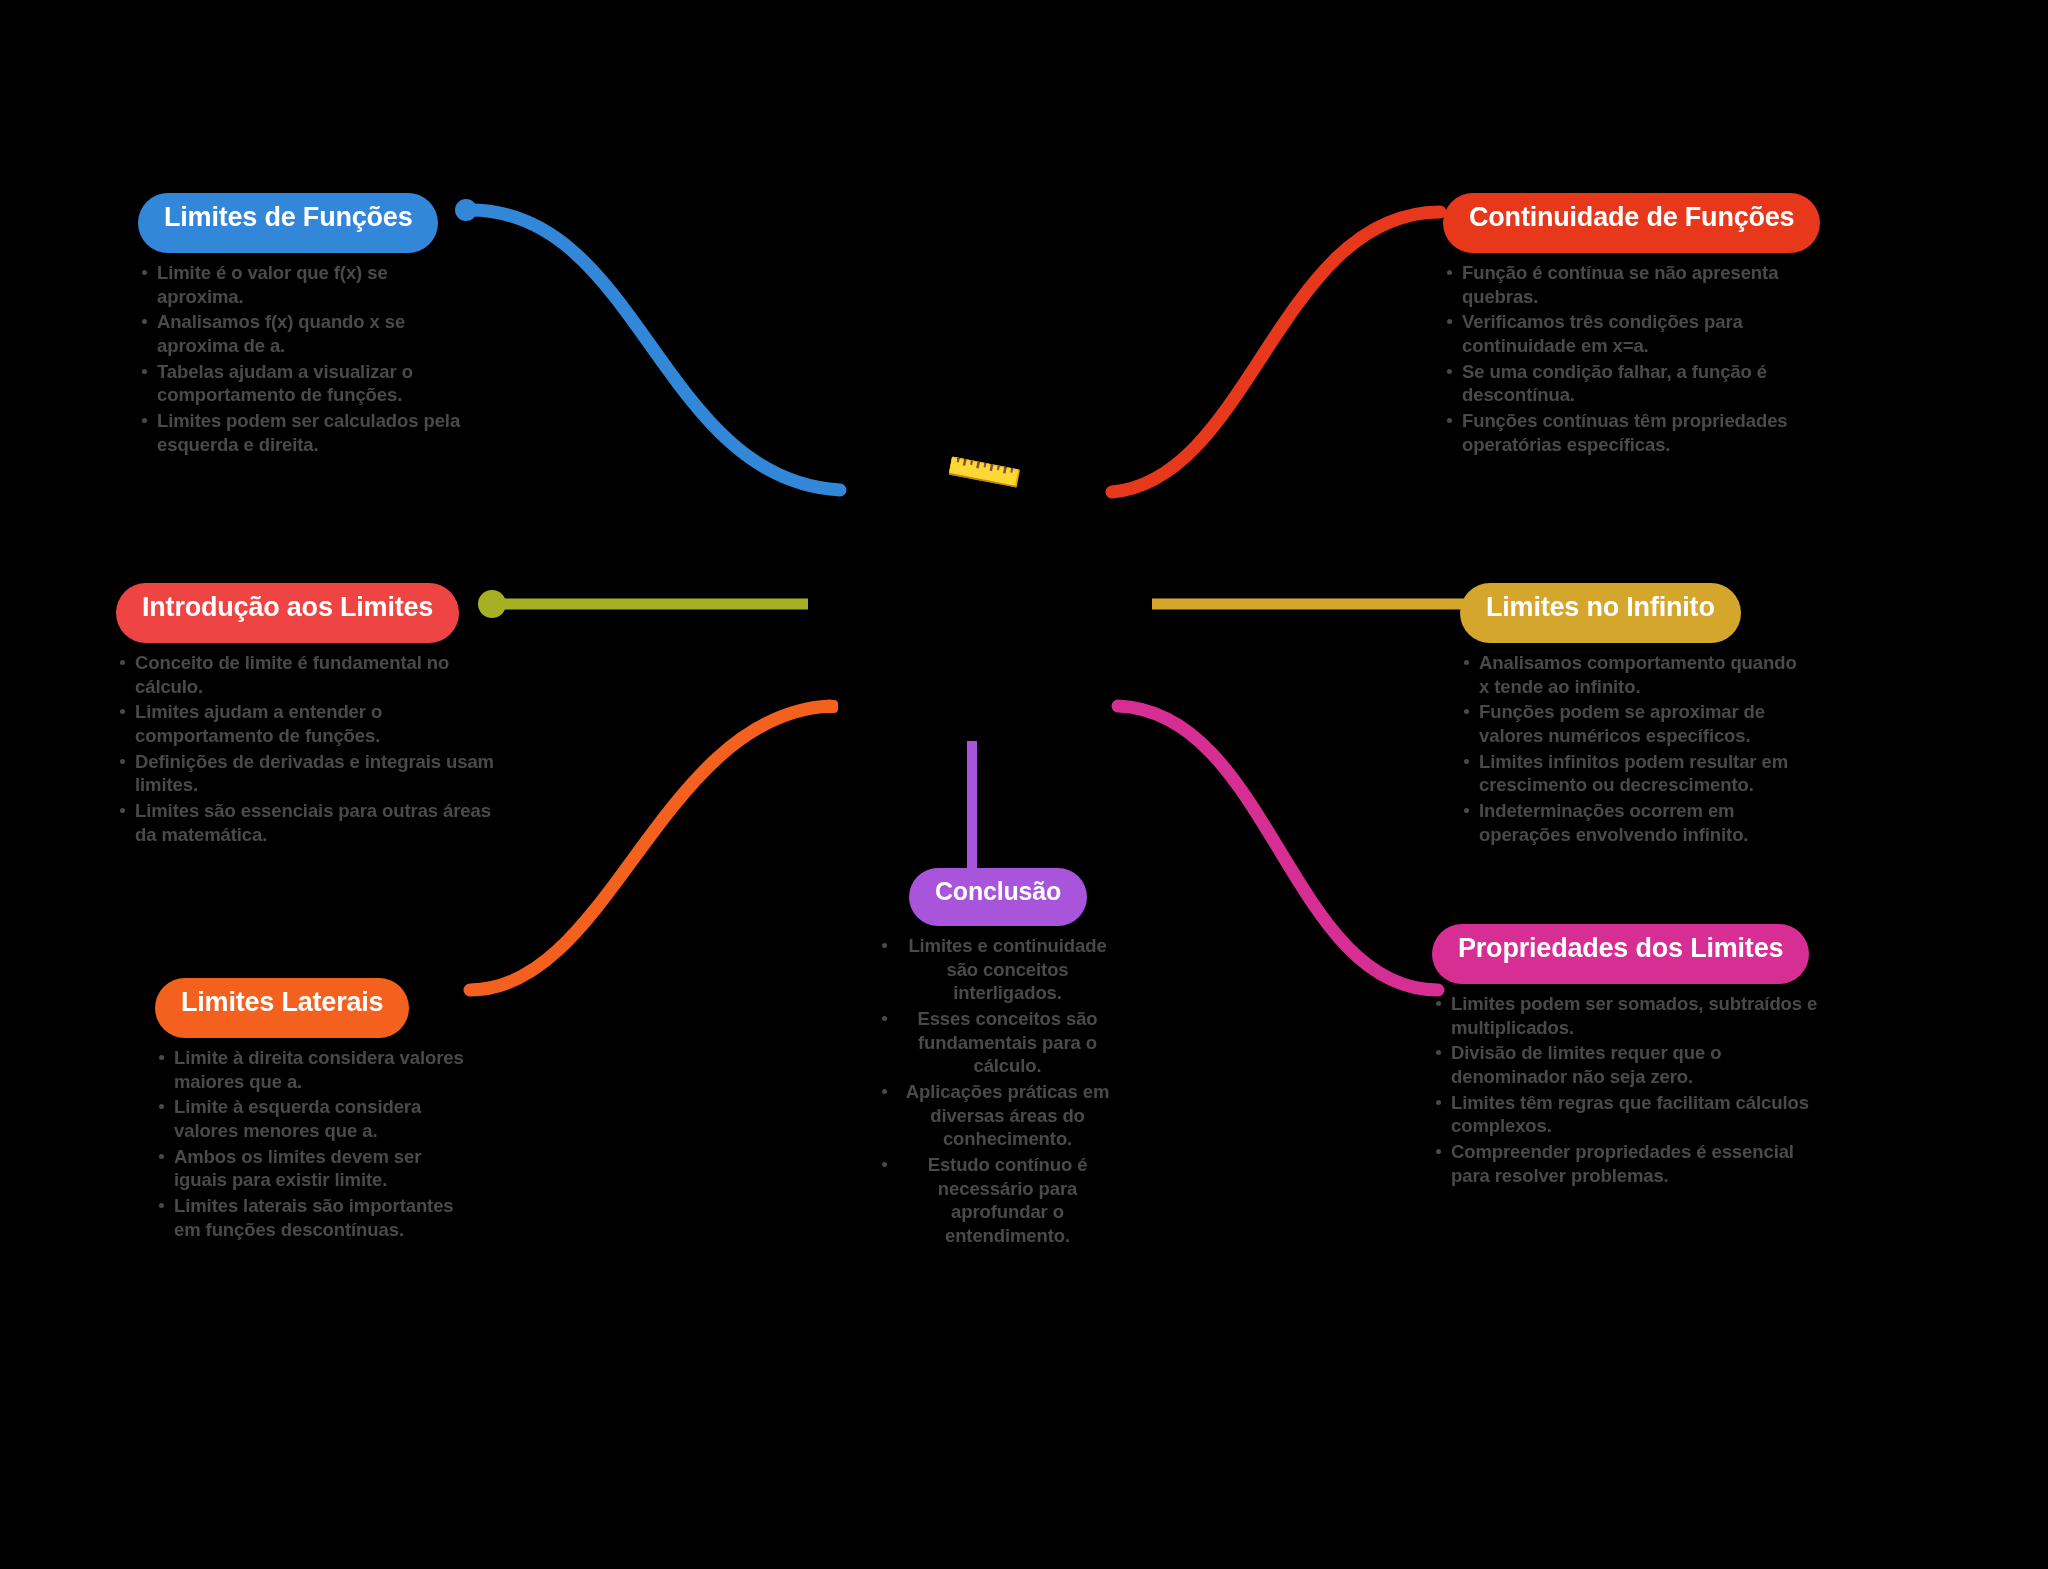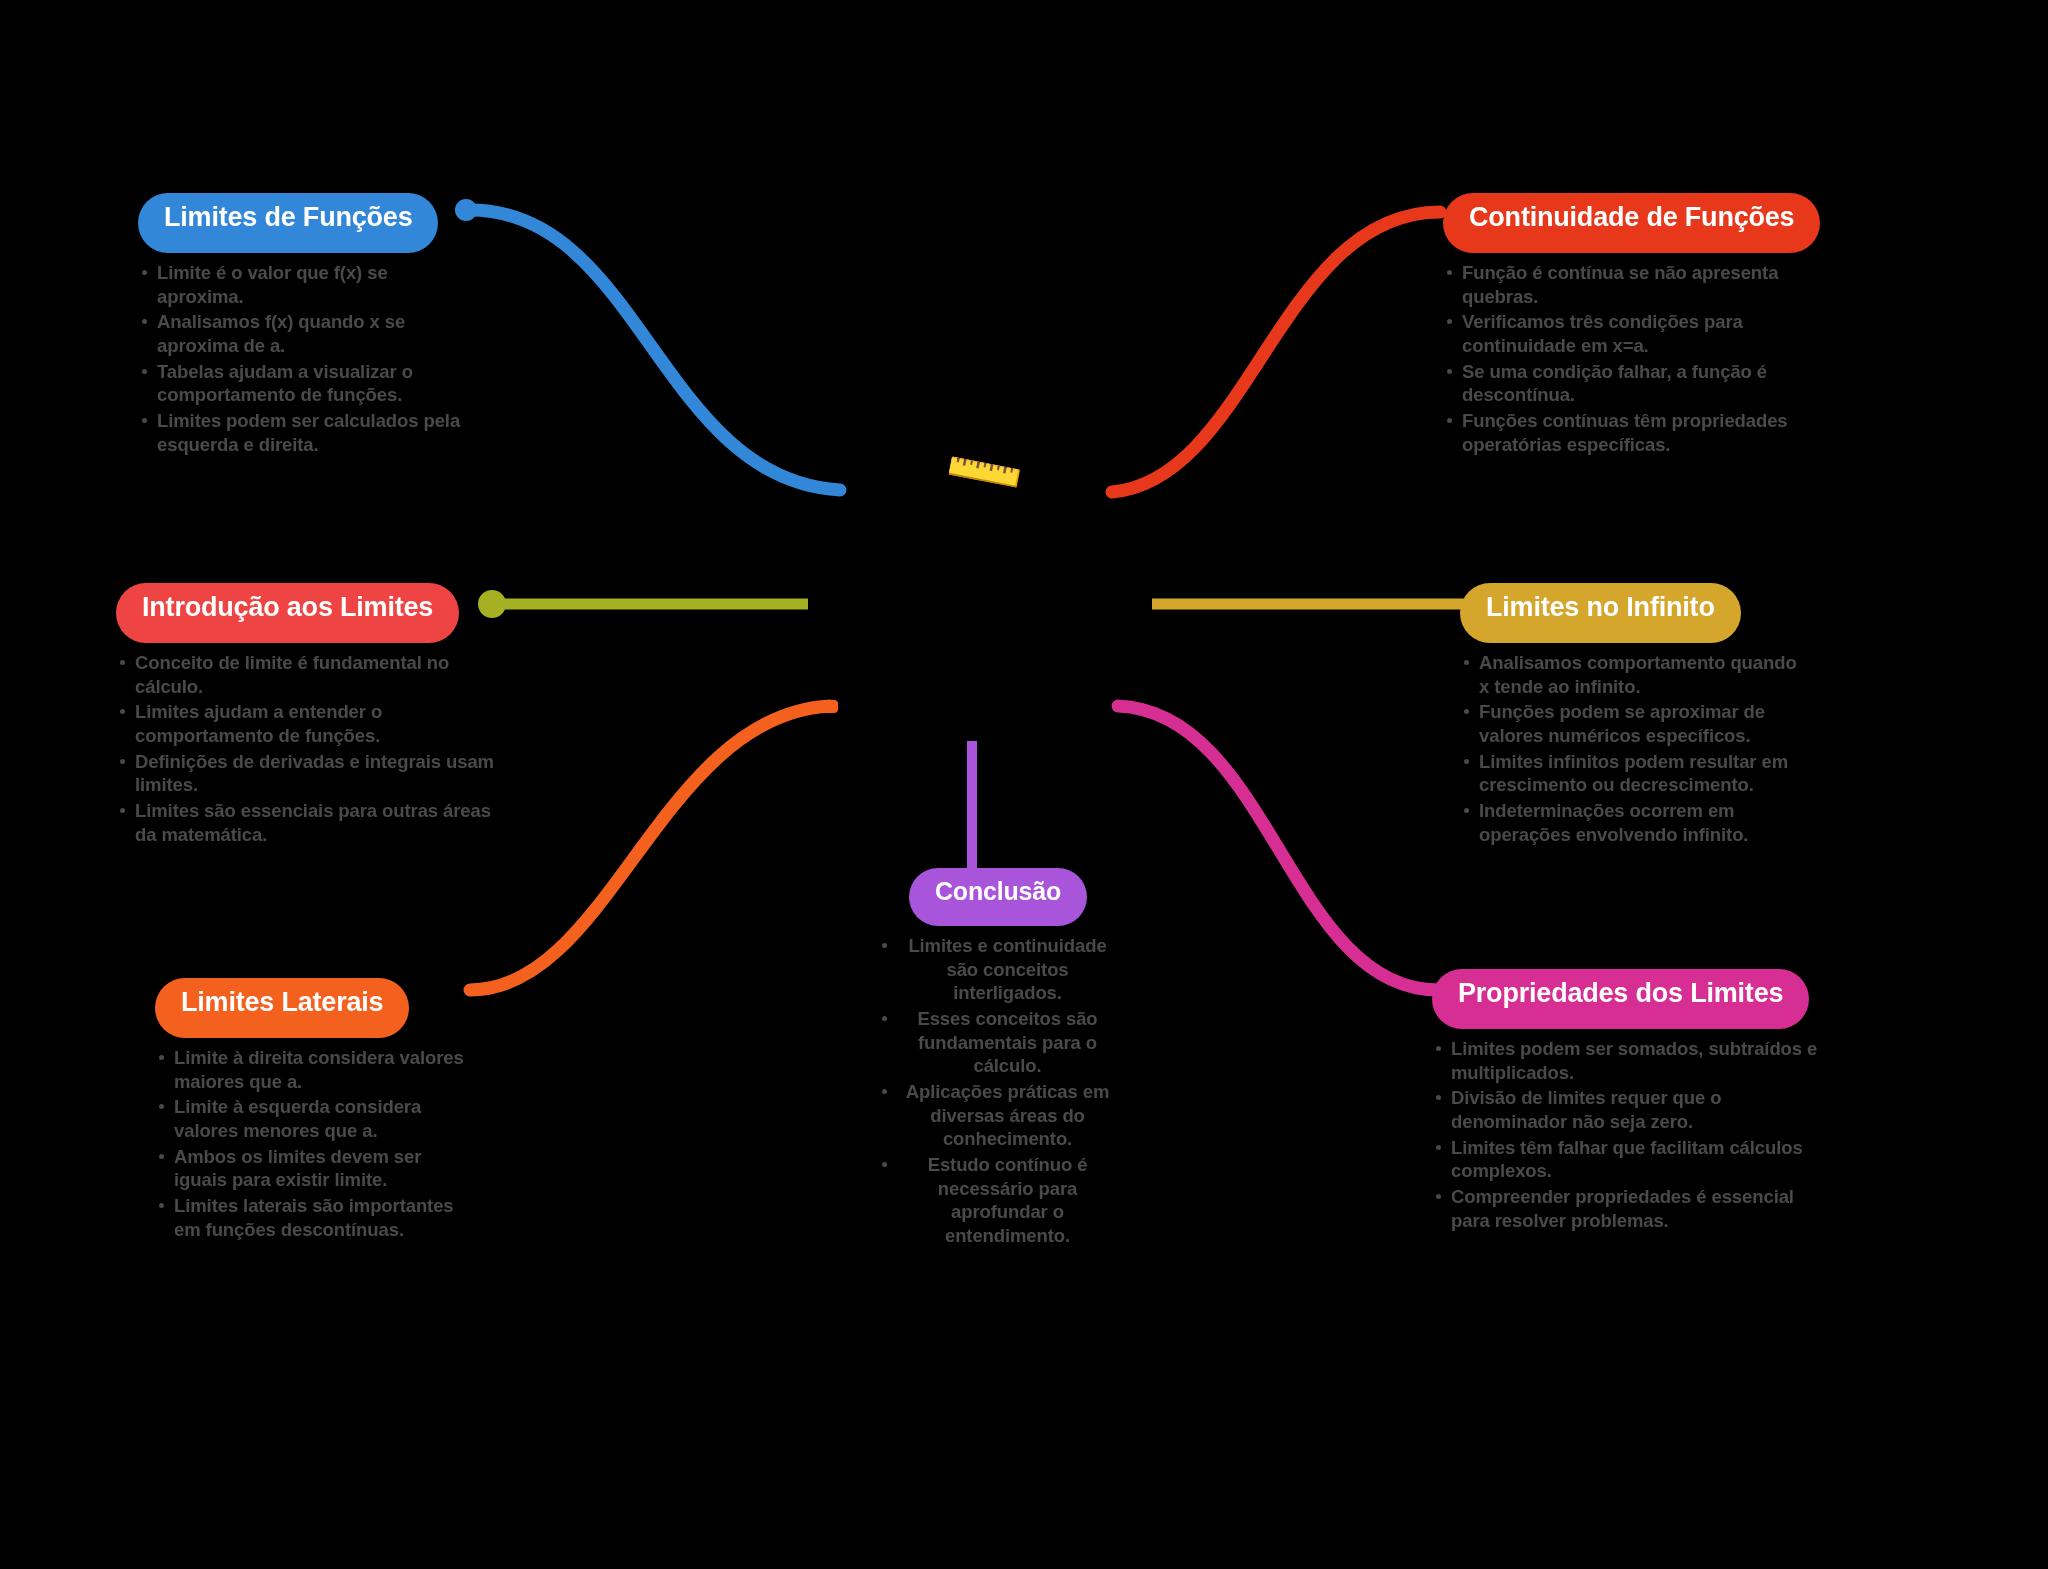--- a/index.html
+++ b/index.html
@@ -68,21 +68,21 @@
     border-radius: 50%;
     background: #4a4a4a;
   }
 
   
   #node-limites-funcoes { left: 138px; top: 193px; width: 330px; }
   #node-continuidade    { left: 1443px; top: 193px; width: 380px; }
   #node-introducao      { left: 116px; top: 583px; width: 380px; }
   #node-limites-infinito{ left: 1460px; top: 583px; width: 350px; }
   #node-limites-laterais{ left: 155px; top: 978px; width: 320px; }
-  #node-propriedades    { left: 1432px; top: 969px; width: 400px; }
+  #node-propriedades    { left: 1432px; top: 924px; width: 400px; }
   #node-conclusao       { left: 878px; top: 868px; width: 240px; text-align: center; }
 
   #node-limites-funcoes .pill { background: #3287D8; }
   #node-continuidade .pill    { background: #E8381B; }
   #node-introducao .pill      { background: #ef4444; }
   #node-limites-infinito .pill{ background: #D4A72C; }
   #node-limites-laterais .pill{ background: #F4601E; }
   #node-propriedades .pill    { background: #D62E92; }
   #node-conclusao .pill       { background: #A855DC; font-size: 25px; }
 
@@ -180,21 +180,21 @@
       <li>Ambos os limites devem ser iguais para existir limite.</li>
       <li>Limites laterais são importantes em funções descontínuas.</li>
     </ul>
   </div>
 
   <div class="node" id="node-propriedades">
     <div class="pill">Propriedades dos Limites</div>
     <ul class="bullets">
       <li>Limites podem ser somados, subtraídos e multiplicados.</li>
       <li>Divisão de limites requer que o denominador não seja zero.</li>
-      <li>Limites têm falhar que facilitam cálculos complexos.</li>
+      <li>Limites têm regras que facilitam cálculos complexos.</li>
       <li>Compreender propriedades é essencial para resolver problemas.</li>
     </ul>
   </div>
 
   <div class="node" id="node-conclusao">
     <div class="pill">Conclusão</div>
     <ul class="bullets">
       <li>Limites e continuidade são conceitos interligados.</li>
       <li>Esses conceitos são fundamentais para o cálculo.</li>
       <li>Aplicações práticas em diversas áreas do conhecimento.</li>

